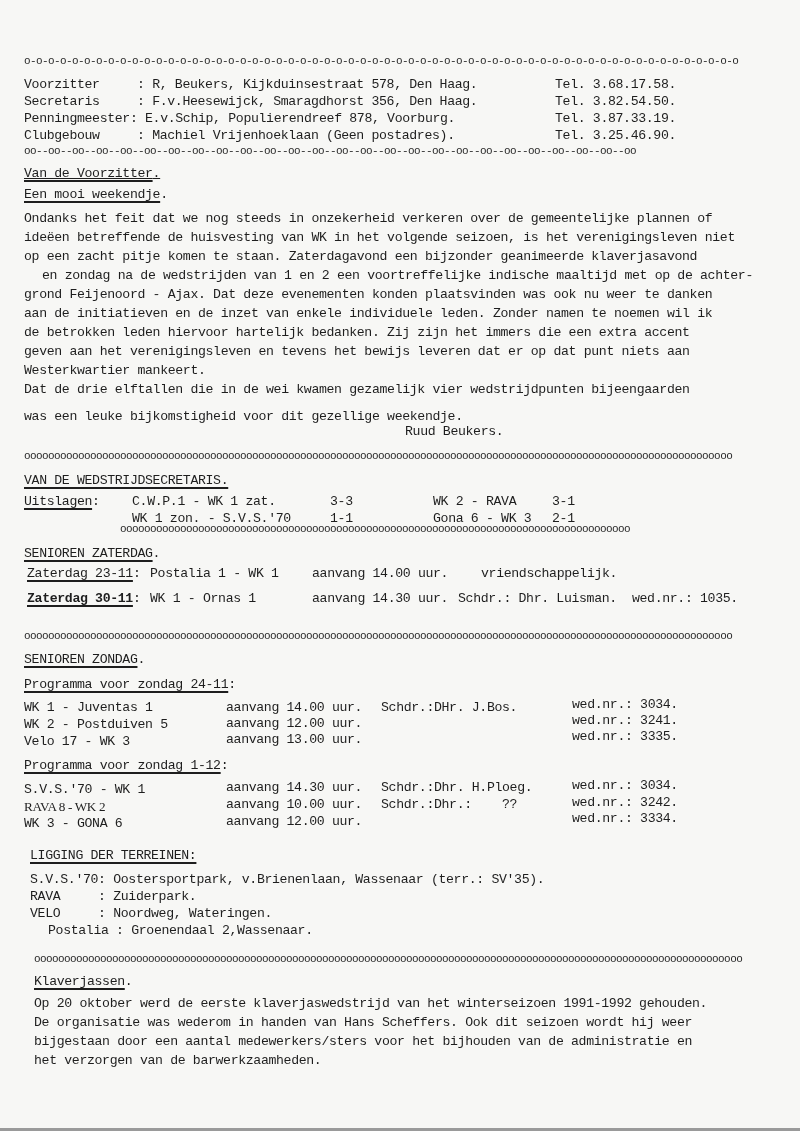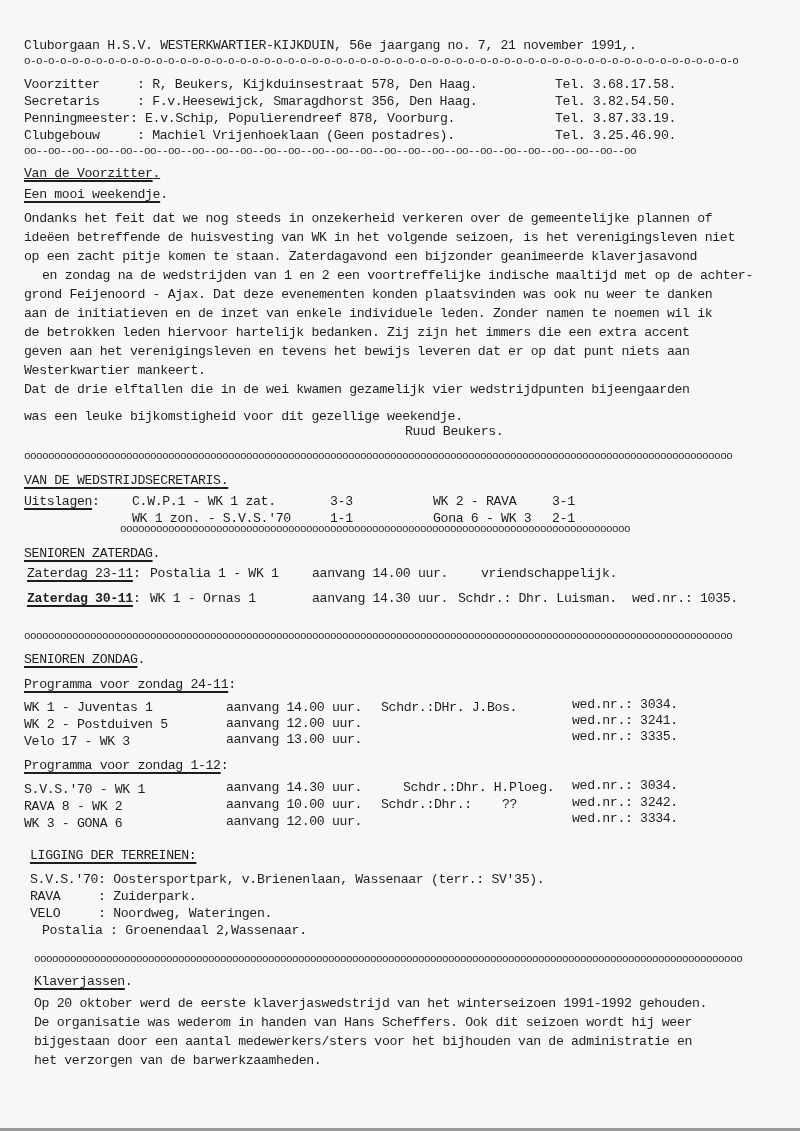--- a/index.html
+++ b/index.html
@@ -16,21 +16,20 @@
   .ul { text-decoration: underline; text-decoration-thickness: 2px; text-underline-offset: 3px; }
   .col { position: absolute; white-space: pre; font-size: 13.2px; line-height: 16px; letter-spacing: -0.35px; }
   .overstrike { font-weight: bold; }
   .bottom-edge { position: absolute; left: 0; bottom: 0; width: 800px; height: 3px; background: #9a9a9a; }
 </style>
 </head>
 <body>
 
 <div class="page">
 
-  <div class="line" style="left:24px; top:38px;">Cluborgaan H.S.V. WESTERKWARTIER-KIJKDUIN, 56e jaargang no. 7, 21 november 1991,.</div>
   <div class="sep" style="left:24px; top:55px;">o-o-o-o-o-o-o-o-o-o-o-o-o-o-o-o-o-o-o-o-o-o-o-o-o-o-o-o-o-o-o-o-o-o-o-o-o-o-o-o-o-o-o-o-o-o-o-o-o-o-o-o-o-o-o-o-o-o-o-o</div>
 
   <div>
     <div class="col" style="left:24px; top:77px;">Voorzitter</div>
     <div class="col" style="left:137px; top:77px;">: <span>R, Beukers, Kijkduinsestraat 578, Den Haag.</span></div>
     <div class="col" style="left:555px; top:77px;">Tel. 3.68.17.58.</div>
 
     <div class="col" style="left:24px; top:94px;">Secretaris</div>
     <div class="col" style="left:137px; top:94px;">: <span>F.v.Heesewijck, Smaragdhorst 356, Den Haag.</span></div>
     <div class="col" style="left:555px; top:94px;">Tel. 3.82.54.50.</div>
@@ -111,39 +110,39 @@
 
     <div class="col" style="left:24px; top:734px;">Velo 17 - WK 3</div>
     <div class="col" style="left:226px; top:732px;">aanvang 13.00 uur.</div>
     <div class="col" style="left:572px; top:729px;">wed.nr.: 3335.</div>
   </div>
 
   <div class="line" style="left:24px; top:758px;"><span class="ul">Programma voor zondag 1-12</span><span>:</span></div>
   <div>
     <div class="col" style="left:24px; top:782px;">S.V.S.'70 - WK 1</div>
     <div class="col" style="left:226px; top:780px;">aanvang 14.30 uur.</div>
-    <div class="col" style="left:381px; top:780px;margin-left:22px;">Schdr.:Dhr. H.Ploeg.</div>
+    <div class="col" style="left:381px; top:780px;">Schdr.:Dhr. H.Ploeg.</div>
     <div class="col" style="left:572px; top:778px;">wed.nr.: 3034.</div>
 
-    <div class="col" style="left:24px; top:799px;">RAVA 8 - WK 2</div>
+    <div class="col" style="left:24px; top:799px;font-family:Liberation Serif, serif;">RAVA 8 - WK 2</div>
     <div class="col" style="left:226px; top:797px;">aanvang 10.00 uur.</div>
     <div class="col" style="left:381px; top:797px;">Schdr.:Dhr.:    ??</div>
     <div class="col" style="left:572px; top:795px;">wed.nr.: 3242.</div>
 
     <div class="col" style="left:24px; top:816px;">WK 3 - GONA 6</div>
     <div class="col" style="left:226px; top:814px;">aanvang 12.00 uur.</div>
     <div class="col" style="left:572px; top:811px;">wed.nr.: 3334.</div>
   </div>
 
   <div class="line" style="left:30px; top:848px;"><span class="ul">LIGGING DER TERREINEN:</span></div>
   <div>
     <div class="line" style="left:30px; top:872px;"><span>S.V.S.'70</span><span>: </span><span>Oostersportpark, v.Brienenlaan, Wassenaar (terr.: SV'35).</span></div>
     <div class="line" style="left:30px; top:889px;"><span>RAVA</span><span>     : </span><span>Zuiderpark.</span></div>
     <div class="line" style="left:30px; top:906px;"><span>VELO</span><span>     : </span><span>Noordweg, Wateringen.</span></div>
-    <div class="line" style="left:42px; top:923px;"><span>Postalia</span><span> : </span><span>Groenendaal 2,Wassenaar.</span></div>
+    <div class="line" style="left:48px; top:923px;"><span>Postalia</span><span> : </span><span>Groenendaal 2,Wassenaar.</span></div>
   </div>
 
   <div class="sep" style="left:34px; top:953px;">oooooooooooooooooooooooooooooooooooooooooooooooooooooooooooooooooooooooooooooooooooooooooooooooooooooooooooooooooooooo</div>
 
   <div class="line" style="left:34px; top:974px;"><span class="ul">Klaverjassen</span><span>.</span></div>
   <div>
     <div class="line" style="left:34px; top:996px;">Op 20 oktober werd de eerste klaverjaswedstrijd van het winterseizoen 1991-1992 gehouden.</div>
     <div class="line" style="left:34px; top:1015px;">De organisatie was wederom in handen van Hans Scheffers. Ook dit seizoen wordt hij weer</div>
     <div class="line" style="left:34px; top:1034px;">bijgestaan door een aantal medewerkers/sters voor het bijhouden van de administratie en</div>
     <div class="line" style="left:34px; top:1053px;">het verzorgen van de barwerkzaamheden.</div>

